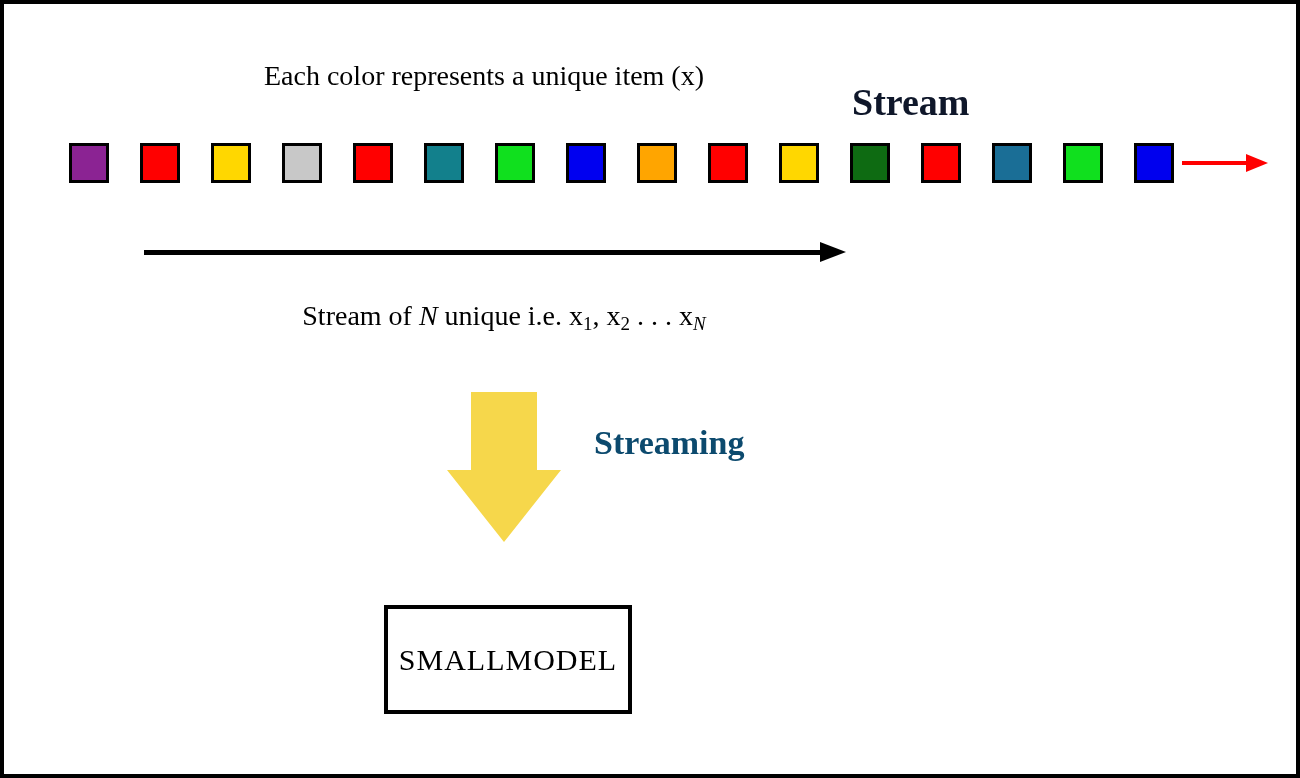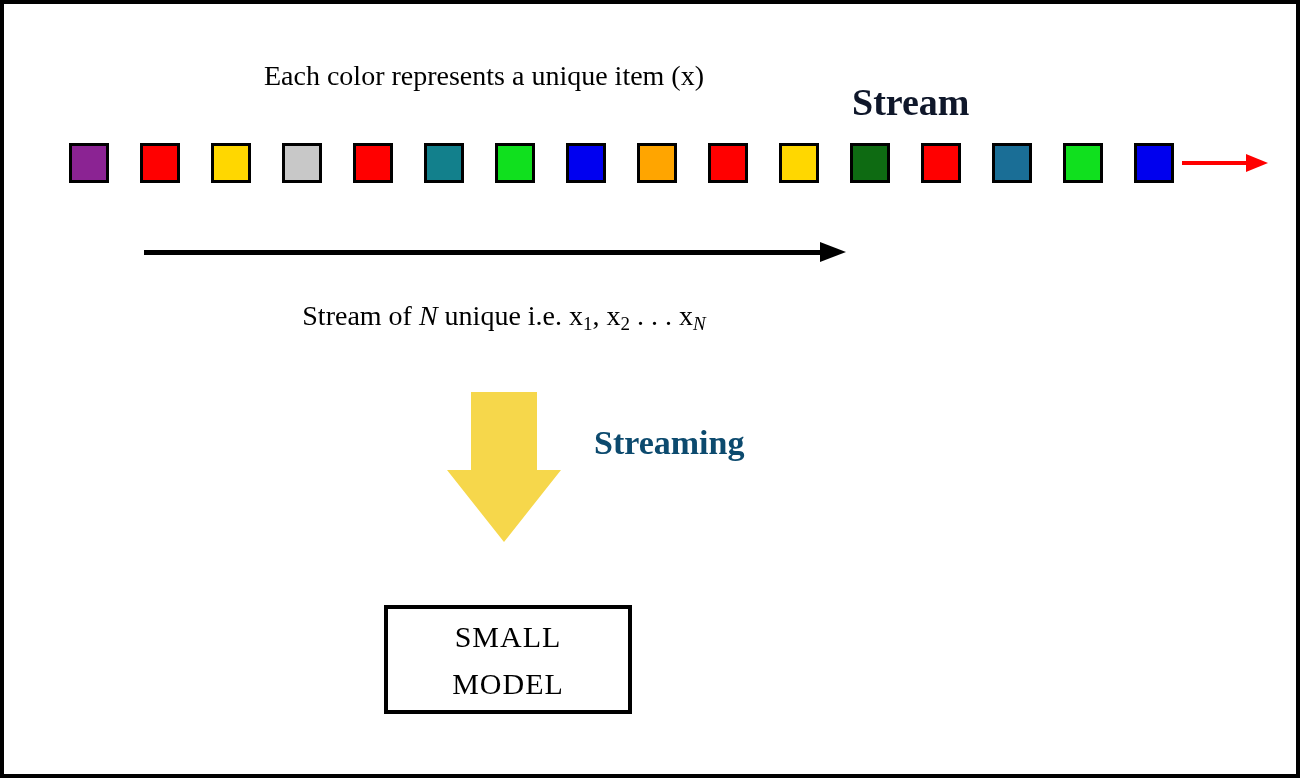--- a/index.html
+++ b/index.html
@@ -130,21 +130,21 @@
   .model-box {
     position: absolute;
     left: 380px;
     top: 601px;
     width: 248px;
     height: 109px;
     box-sizing: border-box;
     border: 4px solid #000;
     background: #fff;
     display: flex;
-    flex-direction: column;
+    flex-direction: row;
     align-items: center;
     justify-content: center;
     font-size: 30px;
     line-height: 47px;
     letter-spacing: 1px;
     color: #000;
   }
 </style>
 </head>
 <body>

